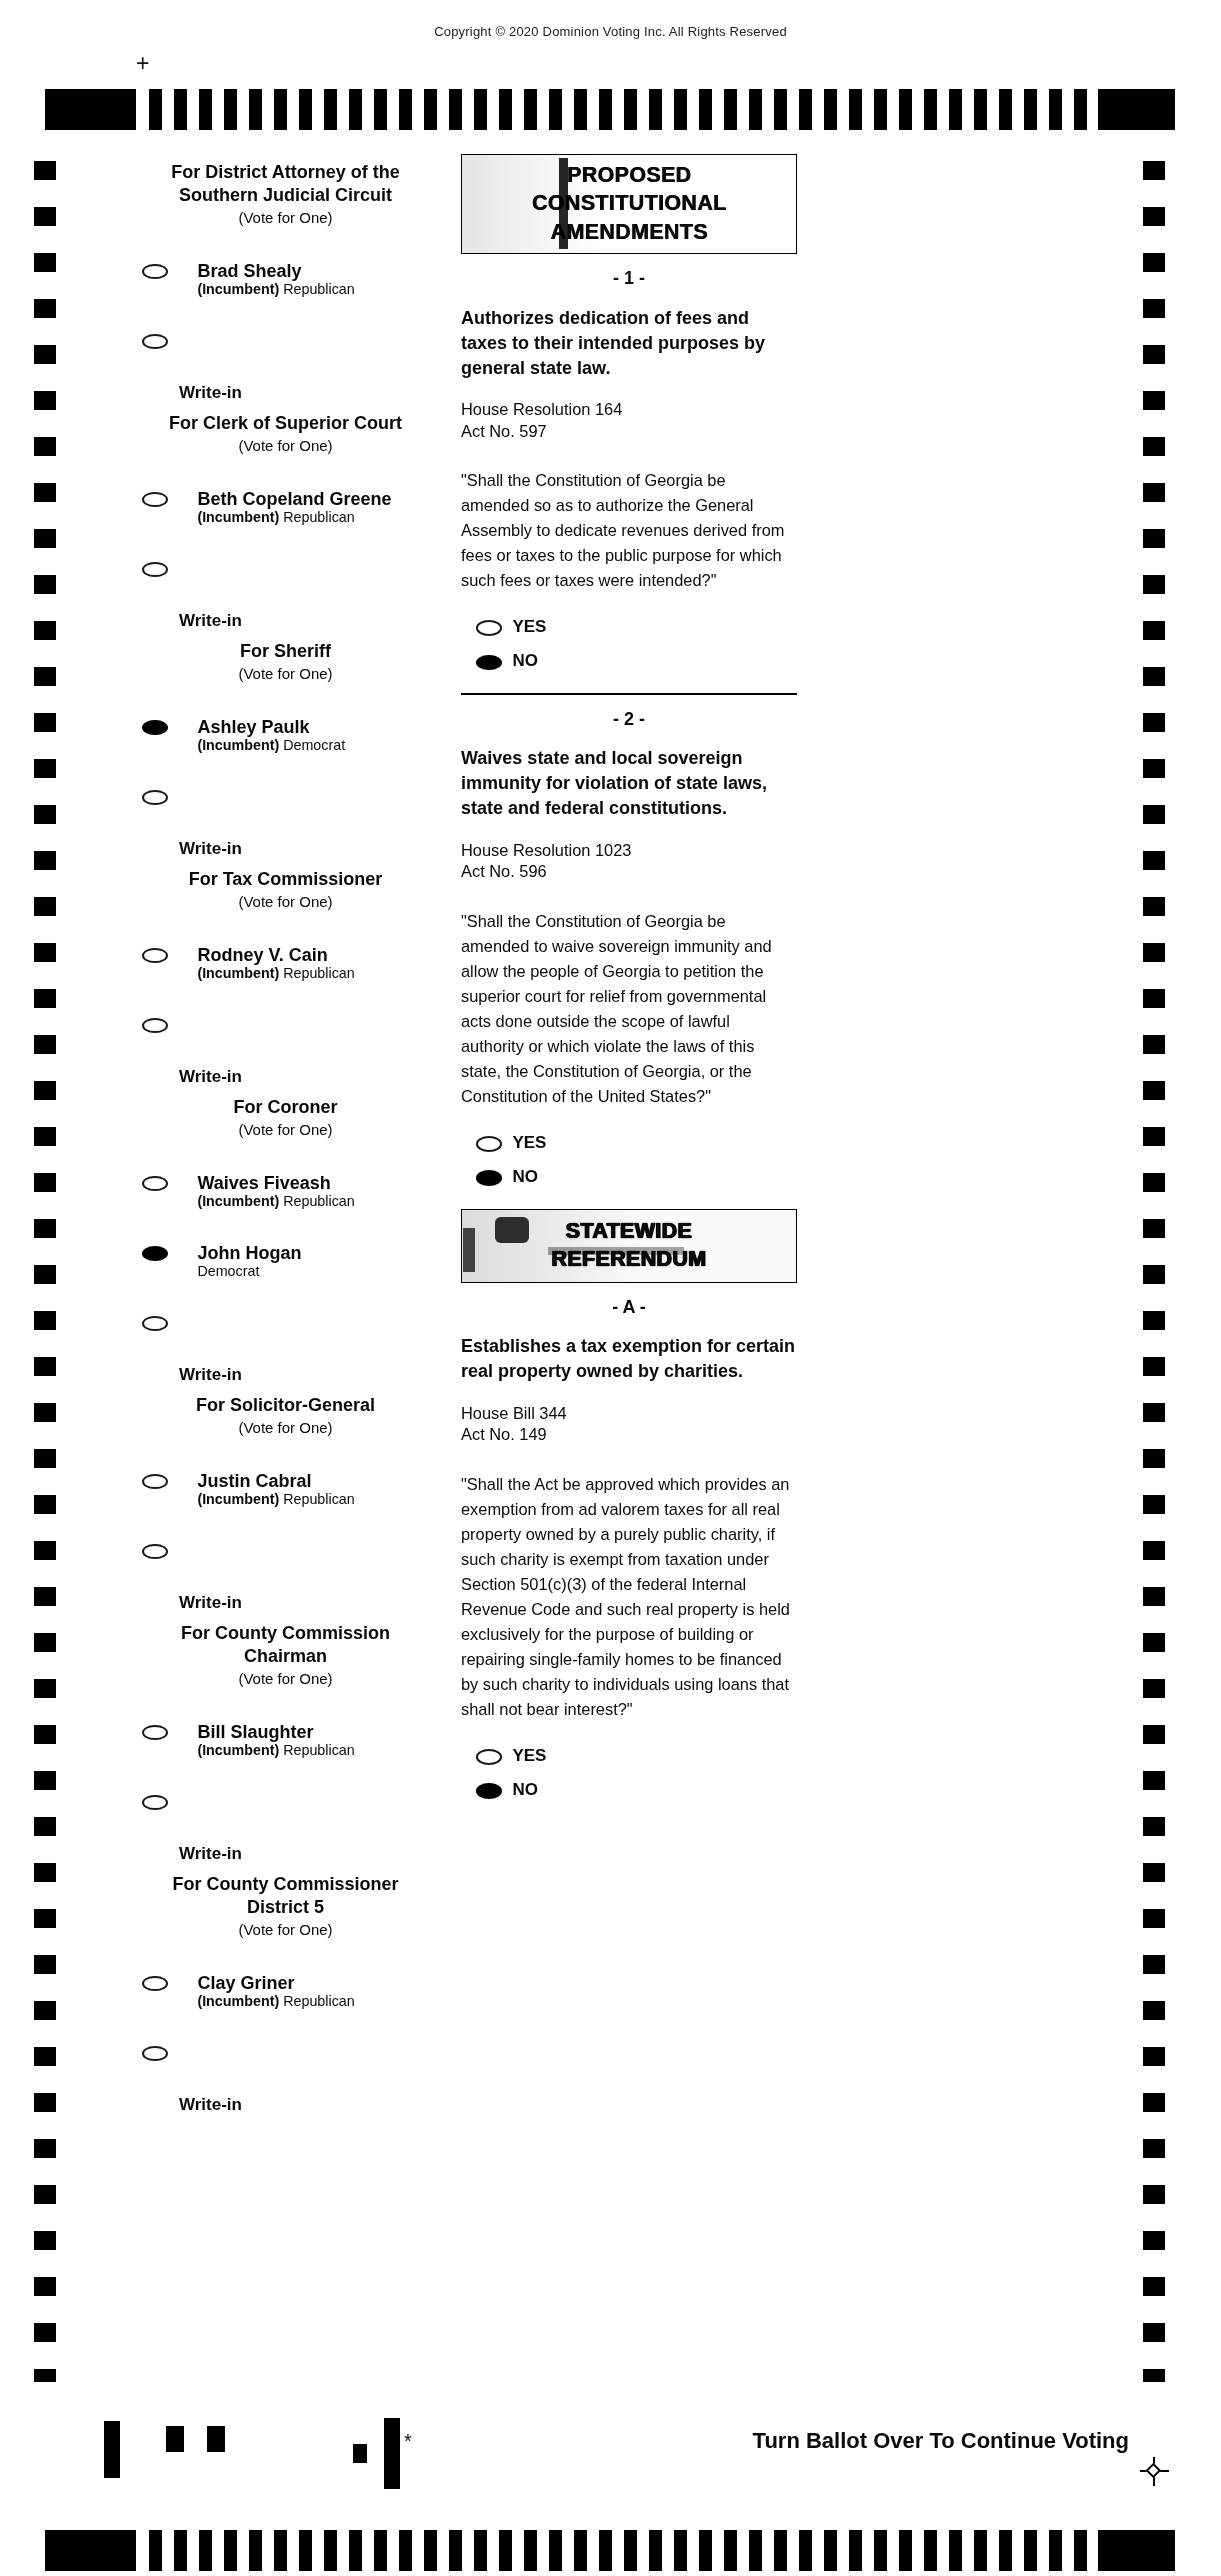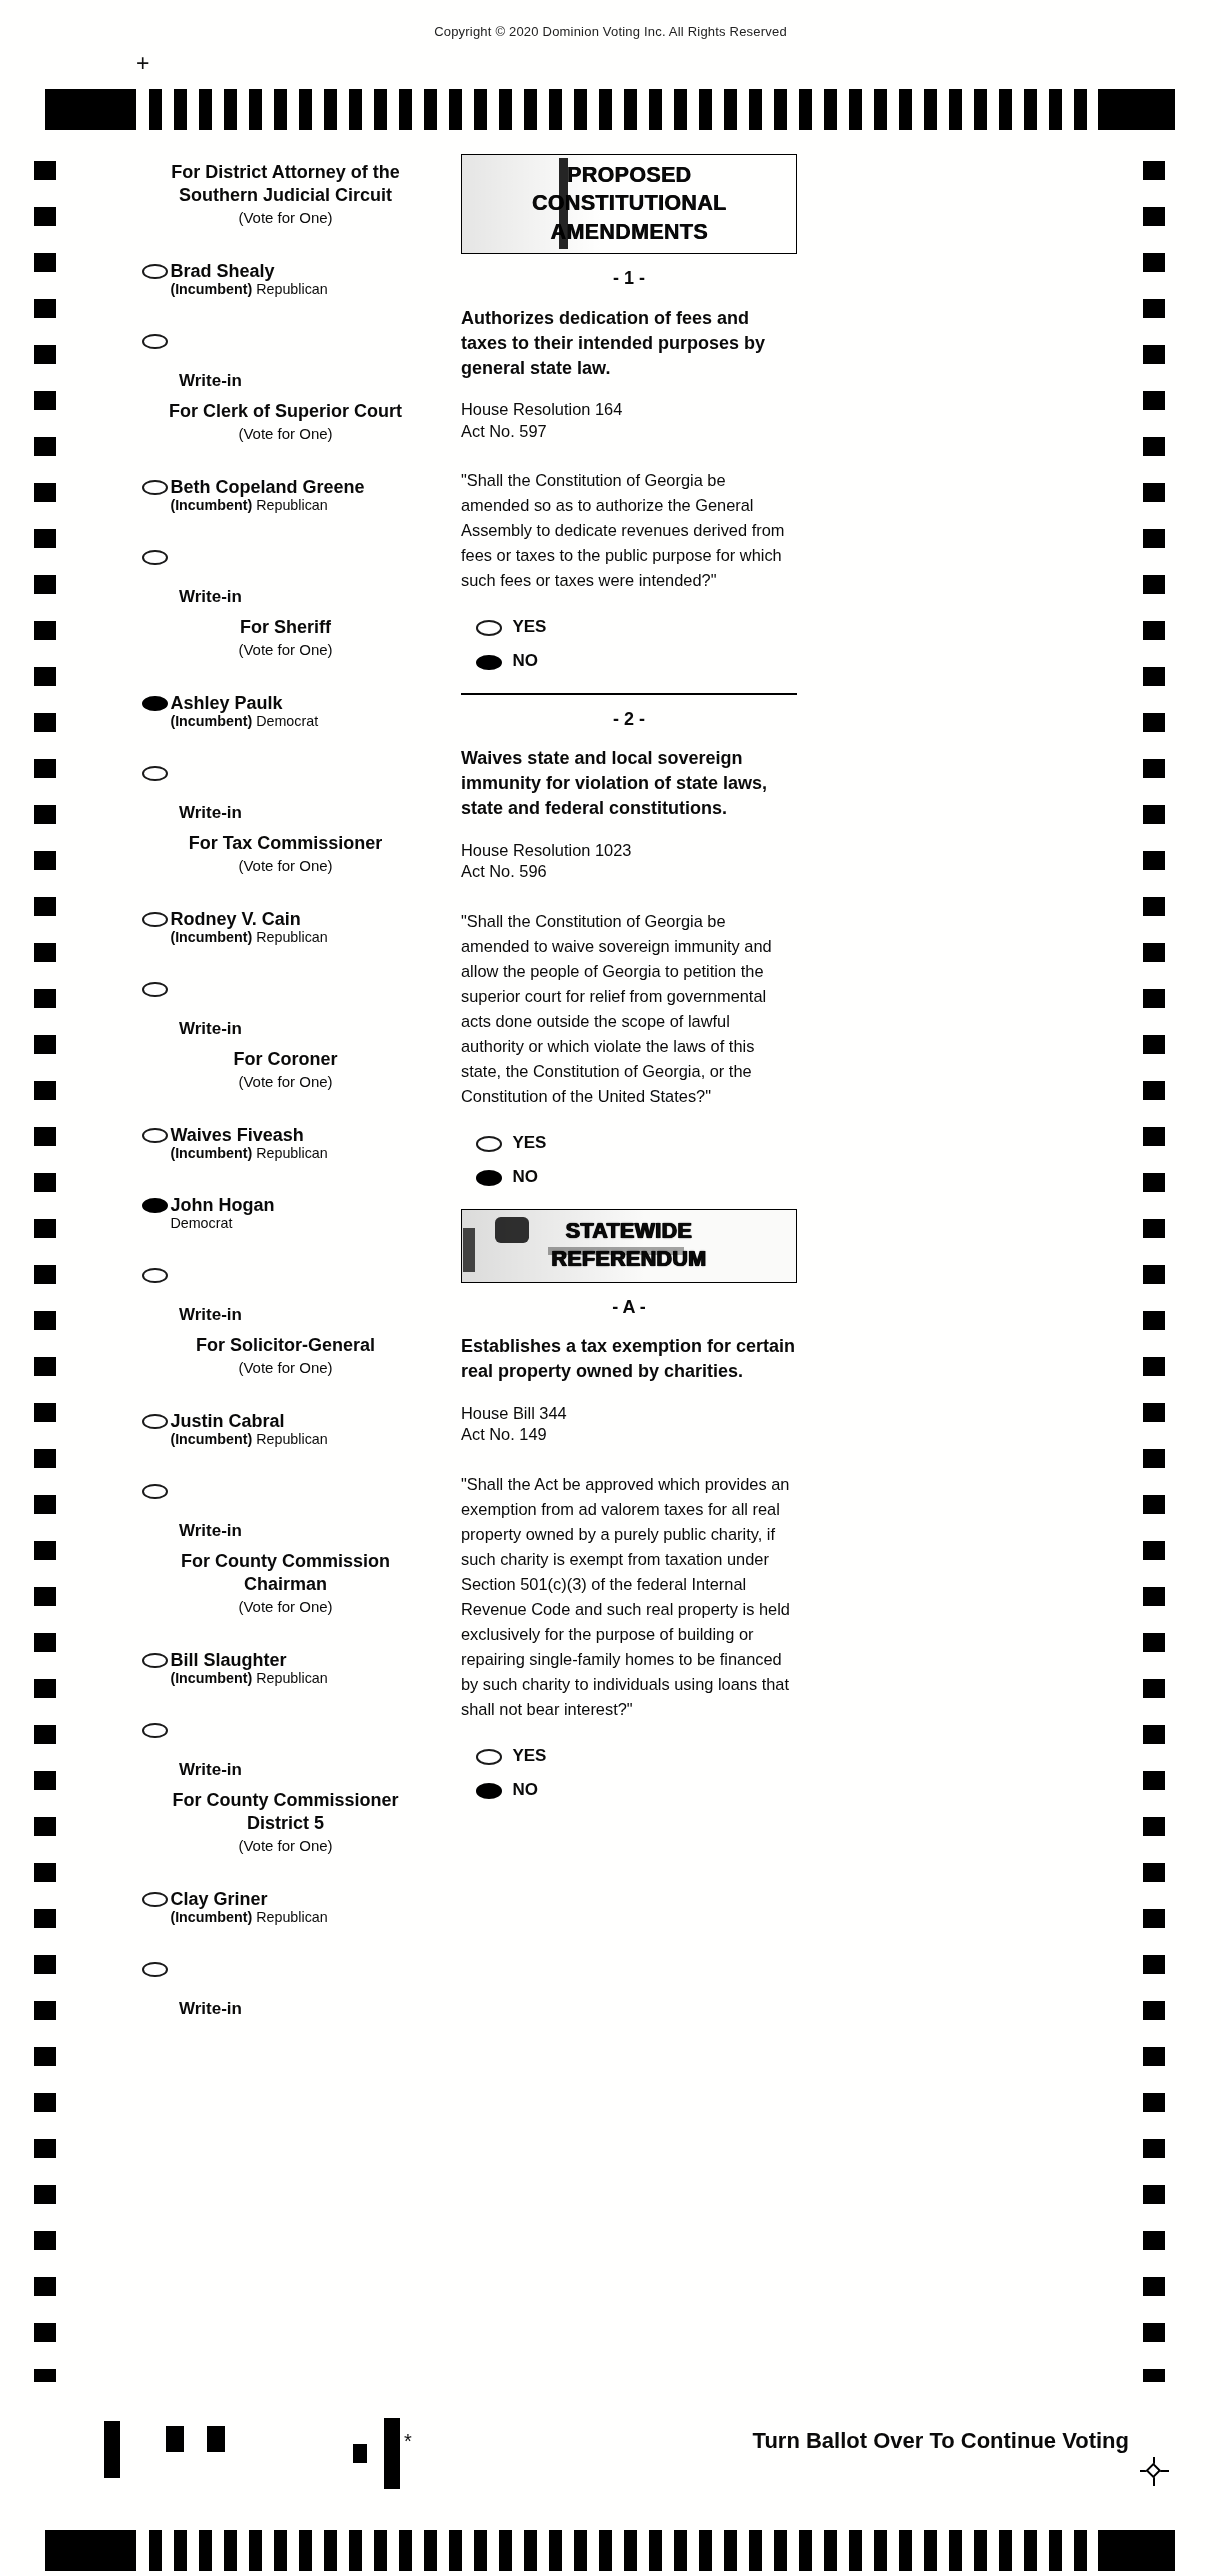--- a/index.html
+++ b/index.html
@@ -26,26 +26,26 @@
   .copyright { position:absolute; top:24px; left:0; width:100%; text-align:center;
                font-size:13px; color:#222; letter-spacing:0.2px; }
   .plus-mark { position:absolute; left:136px; top:50px; font-size:23px; color:#111; }
 
   
   .col-left { position:absolute; left:107px; top:161px; width:357px; }
   .contest { margin-top:8.6px; }
   .contest:first-child { margin-top:0; }
   .c-title { font-size:18px; font-weight:700; line-height:23px; text-align:center; white-space:pre-line; }
   .c-note  { font-size:15px; line-height:21.4px; text-align:center; }
-  .cand-row { display:flex; gap:2px; align-items:flex-start; padding-left:35px; margin-top:33px; }
+  .cand-row { display:flex; gap:29px; align-items:flex-start; padding-left:35px; margin-top:33px; }
   .cand-name { display:block; font-size:18px; font-weight:700; line-height:20px; }
   .cand-sub  { display:block; font-size:14.3px; line-height:17px; }
   .cand-sub .inc { font-weight:700; }
   .write-row { height:17px; }
-  .write-in { margin-top:23px; padding-left:72px; font-size:17px; font-weight:700; line-height:20px; }
+  .write-in { margin-top:35px; padding-left:72px; font-size:17px; font-weight:700; line-height:20px; }
 
   .oval { width:26.4px; height:15.7px; border:2.1px solid #1a1a1a; border-radius:50%;
           background:#fff; display:inline-block; flex:none; margin-top:2.1px; }
   .oval.filled { background:#000; border-color:#000; }
 
   
   .col-right { position:absolute; left:461px; top:154px; width:336px; }
   .header-box { position:relative; border:1.4px solid #000; text-align:center; }
   .box-amendments { height:100px; padding-top:5.7px;
                     background:linear-gradient(90deg, rgba(0,0,0,.10), rgba(0,0,0,0) 42%); }

